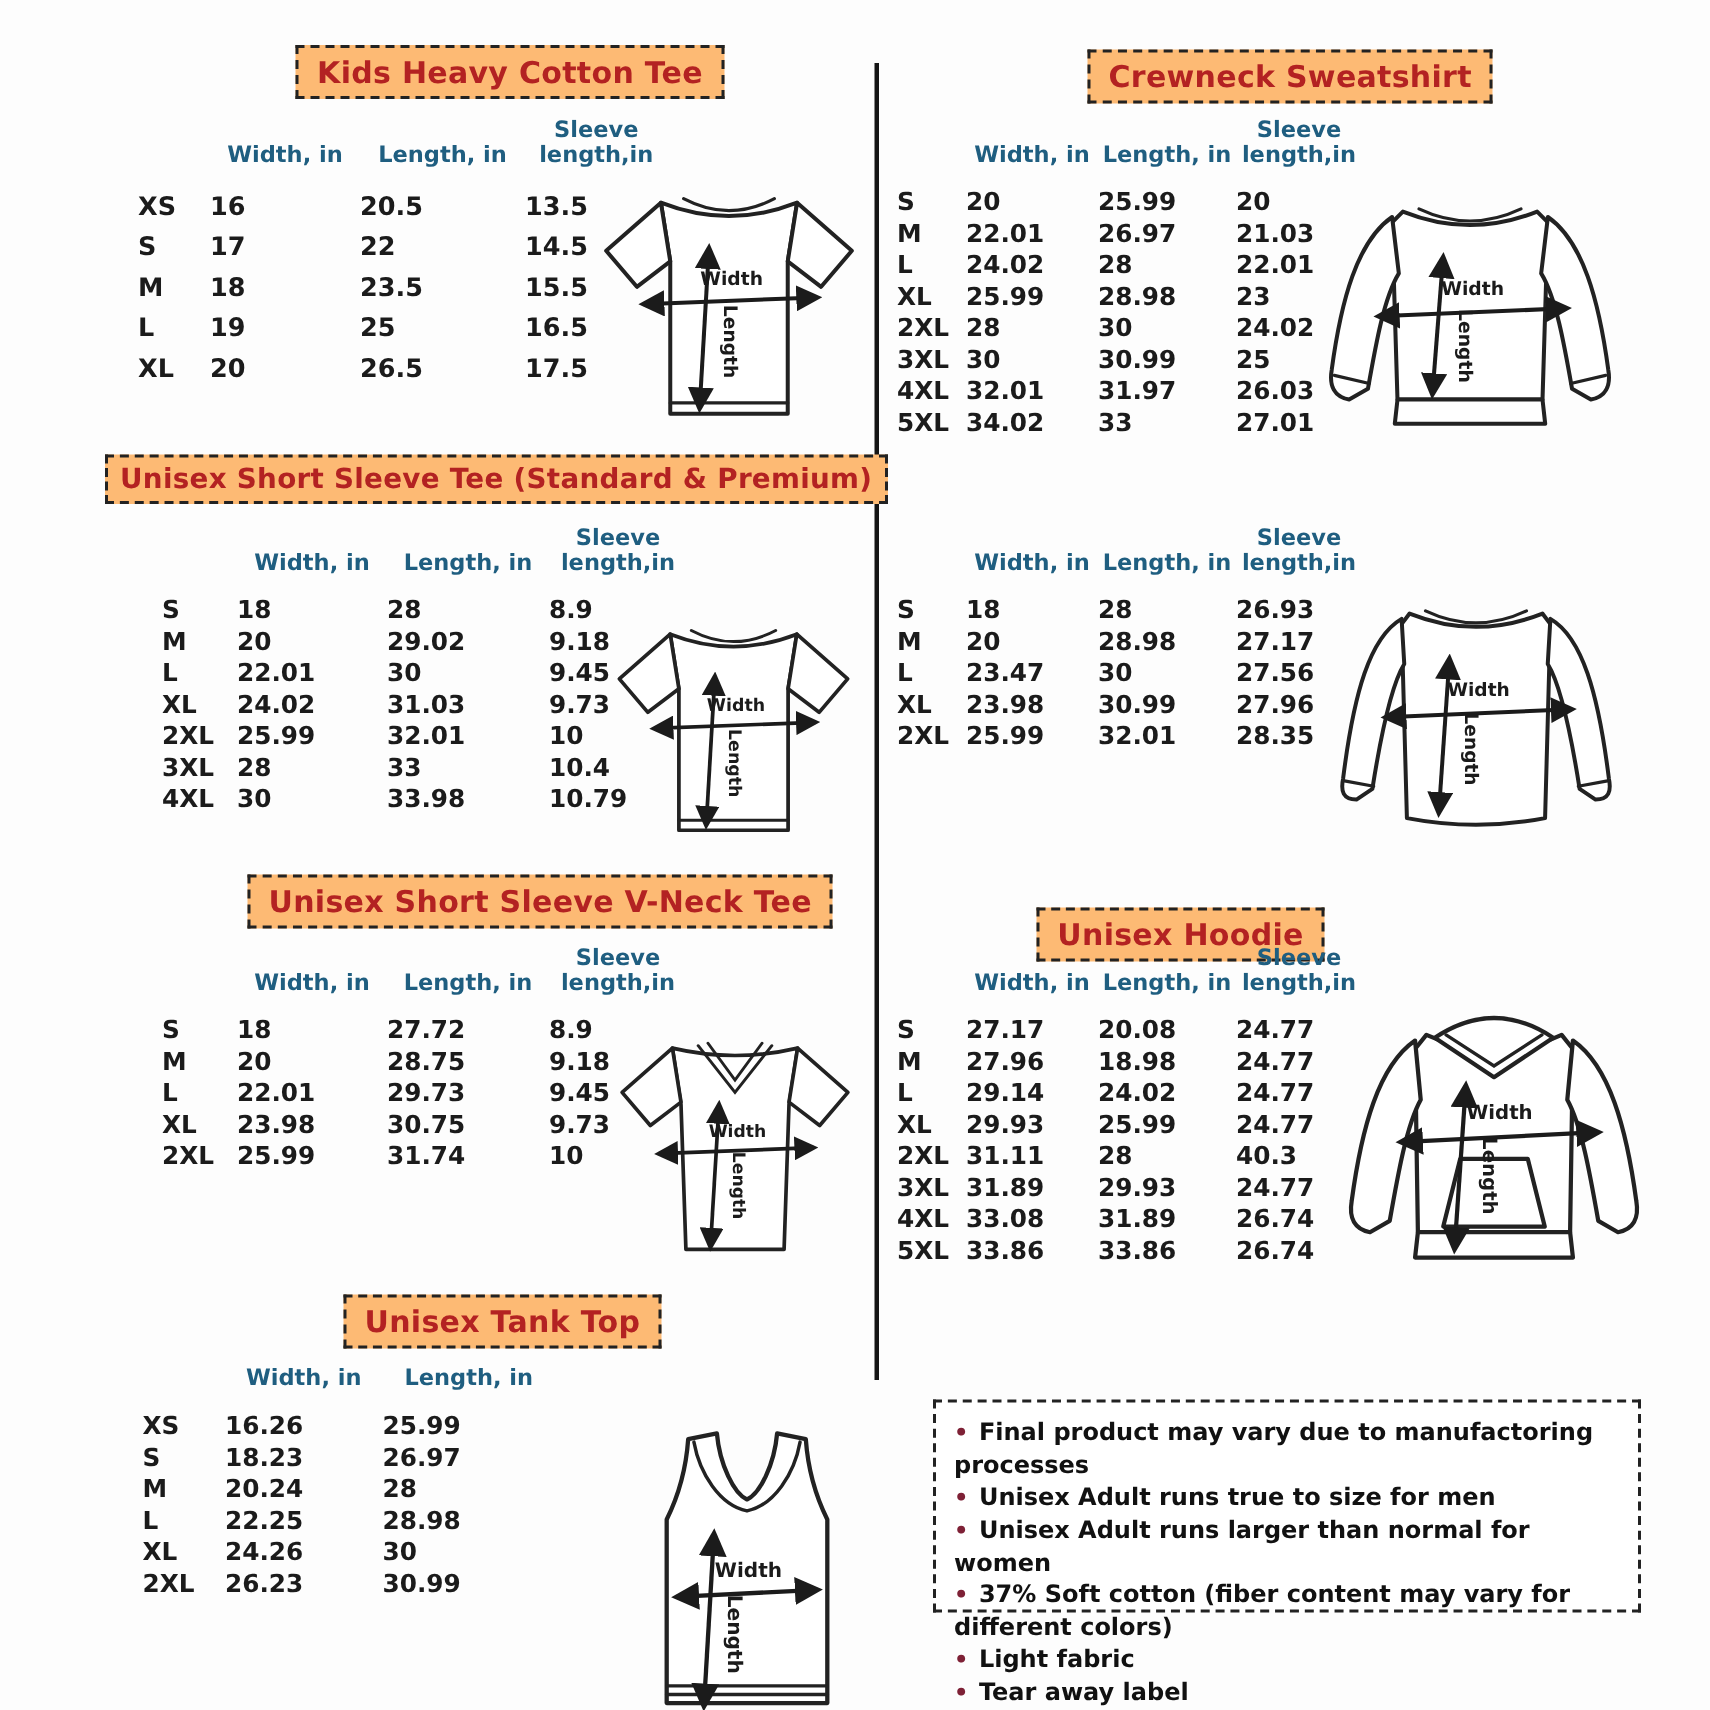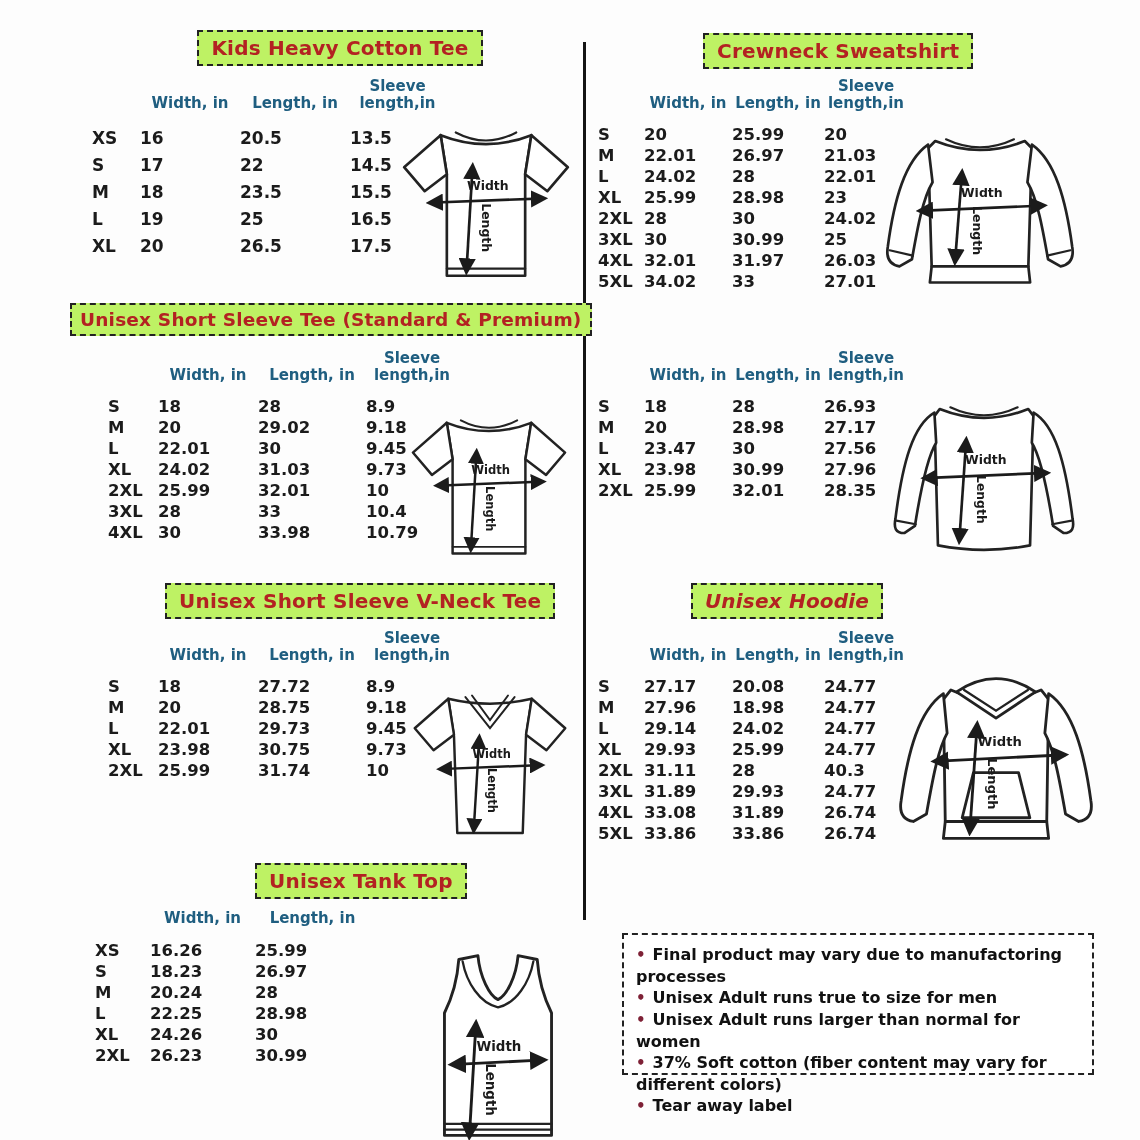--- a/index.html
+++ b/index.html
@@ -9,21 +9,21 @@
   *{box-sizing:border-box;margin:0;padding:0;}
   html,body{background:#fff;}
   .page{
     position:relative;width:1140px;height:1140px;background:var(--bg);
     font-family:"DejaVu Sans",sans-serif;color:var(--text_dark);overflow:hidden;
   }
   .abs{position:absolute;}
   .divider{width:3px;background:var(--line_black);}
   .titlewrap{text-align:center;}
   .title-box{
-    display:inline-block;border:2px dashed #222;background:#bef264;
+    display:inline-block;border:2px dashed #222;background:#fdba74;
     color:var(--title_red);font-weight:bold;font-size:20px;
     padding:4px 12px;letter-spacing:0.2px;white-space:nowrap;
   }
   .title-sm{font-size:18.5px;padding:4px 8px;}
   .st{border-collapse:collapse;table-layout:fixed;}
   .st th{
     color:var(--header_blue);font-size:15px;font-weight:bold;
     vertical-align:bottom;padding-bottom:13px;white-space:pre-line;line-height:1.1;
   }
   .st td{font-size:17px;font-weight:bold;color:var(--text_dark);text-align:left;}
@@ -267,21 +267,21 @@
       <path class="ln" d="M161,24 L202,60 L179,87 L154,68 Z"></path>
       <path class="thin" d="M80,22 L110,60 L140,22"></path>
       <path class="thin" d="M88,20 L110,50 L132,20"></path>
       <line class="arr" x1="48" y1="110" x2="174" y2="105" marker-start="url(#ar5)" marker-end="url(#ar5)"></line>
       <line class="arr" x1="97" y1="70" x2="90" y2="186" marker-start="url(#ar5)" marker-end="url(#ar5)"></line>
       <text x="112" y="96" text-anchor="middle">Width</text>
       <text x="108" y="136" text-anchor="middle" transform="rotate(90 108 136)">Length</text>
     </svg>
   </div>
 
-  <div class="abs titlewrap" style="left:255px;top:863px;width:200px;">
+  <div class="abs titlewrap" style="left:229px;top:863px;width:200px;">
     <span class="title-box">Unisex Tank Top</span>
   </div>
   <div class="abs" style="left:95px;top:910px;">
       <table class="st compact">
         <colgroup>
           <col style="width:55px">
           <col style="width:105px">
           <col style="width:115px">
         </colgroup>
         <tbody>
@@ -334,21 +334,21 @@
       <path class="thin" d="M48,14 C52,36 66,58 85,62 C104,58 118,36 122,14"></path>
       <path class="thin" d="M29,184 L141,184"></path>
       <path class="thin" d="M29,190 L141,190"></path>
       <line class="arr" x1="36" y1="122" x2="134" y2="117" marker-start="url(#ar7)" marker-end="url(#ar7)"></line>
       <line class="arr" x1="62" y1="78" x2="55" y2="198" marker-start="url(#ar7)" marker-end="url(#ar7)"></line>
       <text x="86" y="108" text-anchor="middle">Width</text>
       <text x="72" y="148" text-anchor="middle" transform="rotate(90 72 148)">Length</text>
     </svg>
   </div>
 
-  <div class="abs titlewrap" style="left:703px;top:33px;width:260px;">
+  <div class="abs titlewrap" style="left:725px;top:33px;width:260px;">
     <span class="title-box">Crewneck Sweatshirt</span>
   </div>
   <div class="abs" style="left:598px;top:78px;">
       <table class="st compact">
         <colgroup>
           <col style="width:46px">
           <col style="width:88px">
           <col style="width:92px">
           <col style="width:84px">
         </colgroup>
@@ -494,21 +494,21 @@
       <path class="thin" d="M82,24 Q120,42 158,24"></path>
       <path class="thin" d="M21,152 L43,156"></path>
       <path class="thin" d="M219,152 L197,156"></path>
       <line class="arr" x1="52" y1="104" x2="192" y2="98" marker-start="url(#ar4)" marker-end="url(#ar4)"></line>
       <line class="arr" x1="100" y1="60" x2="92" y2="176" marker-start="url(#ar4)" marker-end="url(#ar4)"></line>
       <text x="122" y="88" text-anchor="middle">Width</text>
       <text x="112" y="128" text-anchor="middle" transform="rotate(90 112 128)">Length</text>
     </svg>
   </div>
 
-  <div class="abs titlewrap" style="left:682px;top:583px;width:210px;font-style:italic;">
+  <div class="abs titlewrap" style="left:682px;top:605px;width:210px;">
     <span class="title-box">Unisex Hoodie</span>
   </div>
   <div class="abs" style="left:598px;top:630px;">
       <table class="st compact">
         <colgroup>
           <col style="width:46px">
           <col style="width:88px">
           <col style="width:92px">
           <col style="width:84px">
         </colgroup>
@@ -590,16 +590,17 @@
       <text x="124" y="94" text-anchor="middle">Width</text>
       <text x="112" y="134" text-anchor="middle" transform="rotate(90 112 134)">Length</text>
     </svg>
   </div>
 
   <div class="abs notes" style="left:622px;top:933px;width:472px;height:142px;">
       <div class="note"><span class="bullet">•</span><span>Final product may vary due to manufactoring processes</span></div>
       <div class="note"><span class="bullet">•</span><span>Unisex Adult runs true to size for men</span></div>
       <div class="note"><span class="bullet">•</span><span>Unisex Adult runs larger than normal for women</span></div>
       <div class="note"><span class="bullet">•</span><span>37% Soft cotton (fiber content may vary for different colors)</span></div>
+      <div class="note"><span class="bullet">•</span><span>Light fabric</span></div>
       <div class="note"><span class="bullet">•</span><span>Tear away label</span></div>
     </div>
 
 </div>
 
 </body></html>

